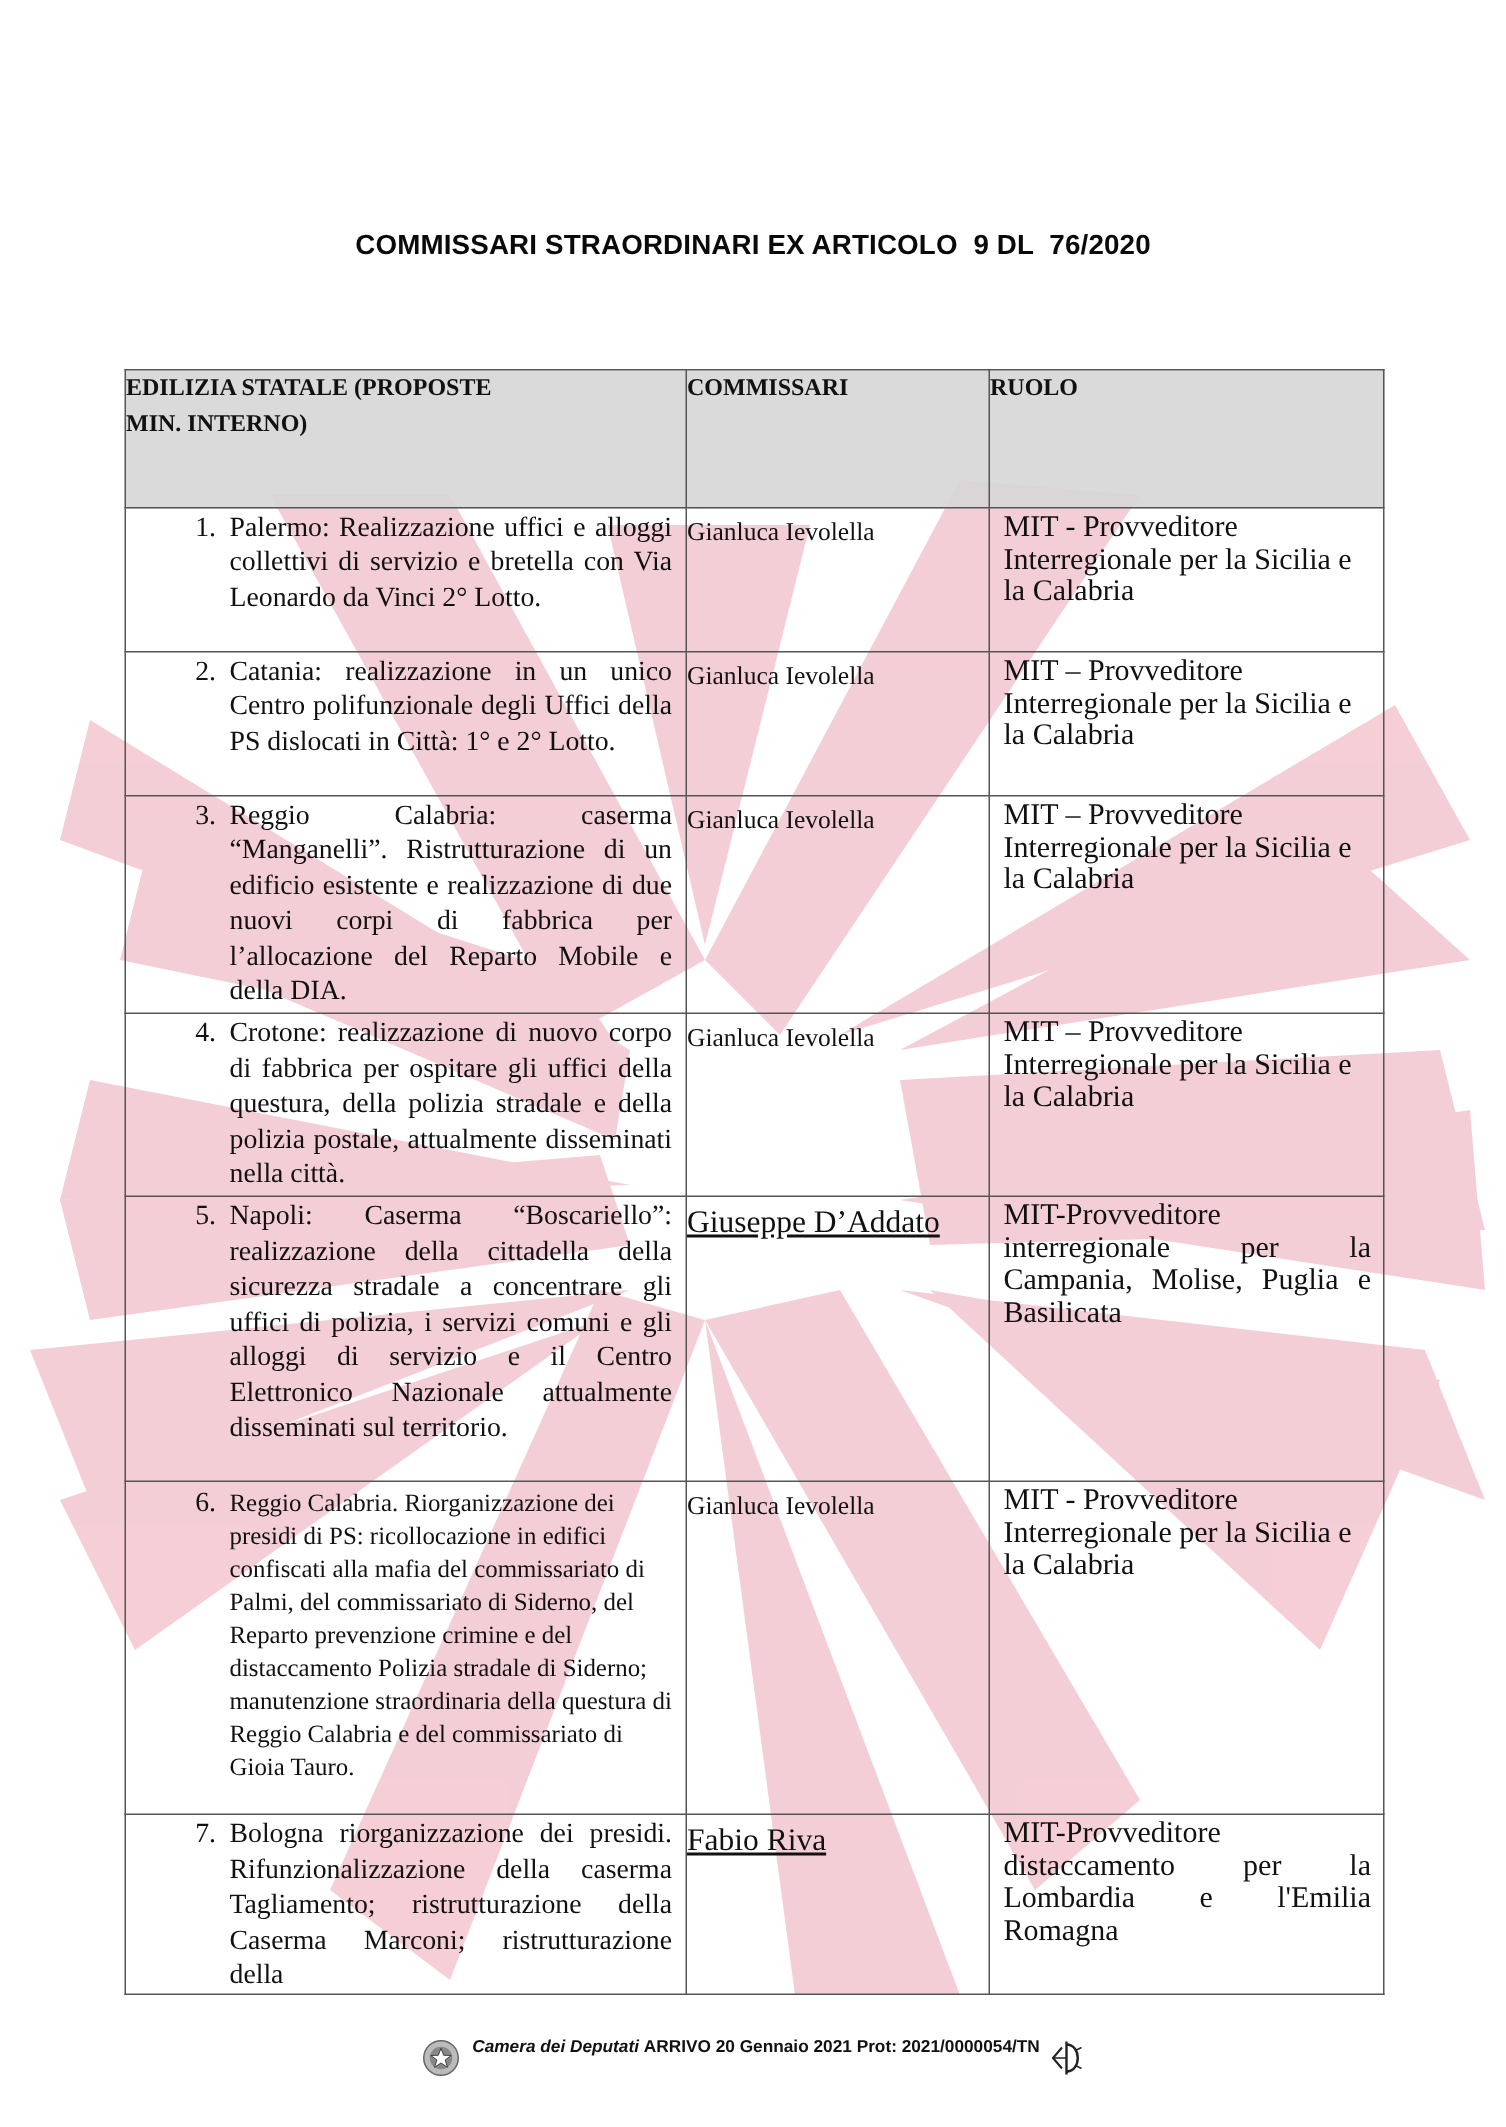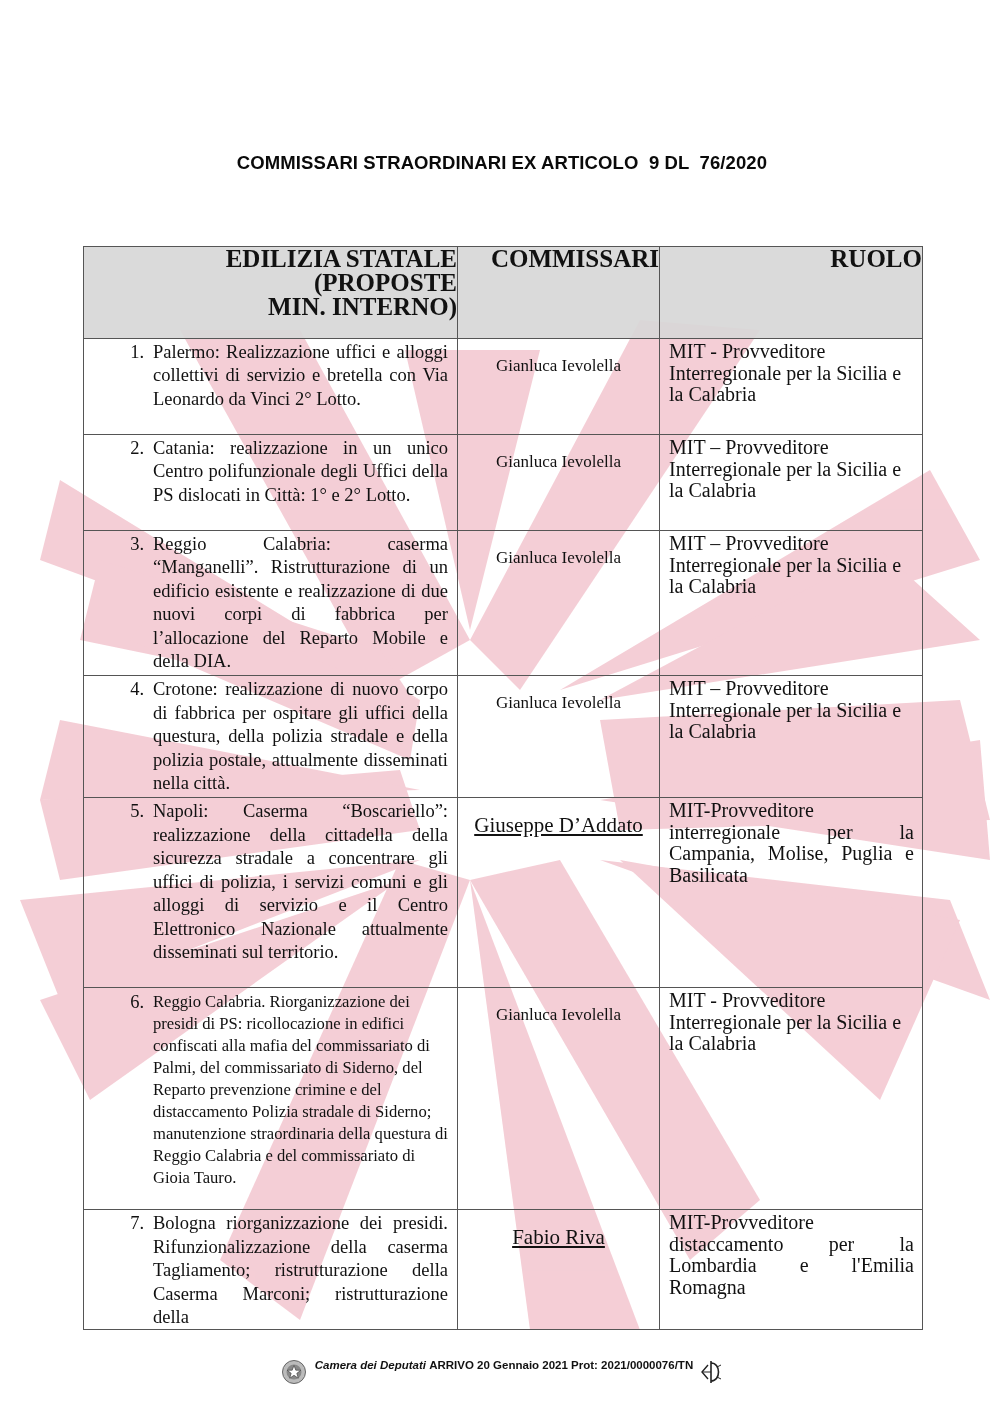--- a/index.html
+++ b/index.html
@@ -2,27 +2,27 @@
 <html><head>
 <meta charset="utf-8">
 <style>
   html, body { margin: 0; padding: 0; background: #ffffff; }
   body { width: 1004px; height: 1418px; position: relative; overflow: hidden; font-family: "Liberation Serif", serif; color: #111; }
   .watermark { position: absolute; left: 0; top: 0; width: 1004px; height: 1418px; z-index: 0; pointer-events: none; }
   .doc-title { position: absolute; left: 0; width: 1004px; top: 152px; text-align: center; font-family: "Liberation Sans", sans-serif; font-weight: bold; font-size: 18.5px; letter-spacing: 0.1px; color: #0a0a0a; z-index: 2; white-space: pre; }
   table.main { position: absolute; left: 83px; top: 246px; width: 839px; border-collapse: collapse; table-layout: fixed; z-index: 2; }
   table.main td, table.main th { border: 1.3px solid #555; vertical-align: top; padding: 0; }
   col.c1 { width: 374px; } col.c2 { width: 202px; } col.c3 { width: 263px; }
-  thead th { background: rgba(215,215,215,0.92); height: 92px; font-weight: bold; font-size: 25px; line-height: 24px; text-align: right; padding-top: 24px; box-sizing: border-box; }
+  thead th { background: rgba(215,215,215,0.92); height: 92px; font-weight: bold; font-size: 16px; line-height: 24px; text-align: left; padding-top: 24px; box-sizing: border-box; }
   thead th .hdr { display: block; }
   .desc { position: relative; font-size: 18.5px; line-height: 23.4px; padding: 2px 9px 2px 69px; text-align: justify; }
   .desc .num { position: absolute; left: 38px; top: 2px; width: 22px; text-align: right; }
   .desc.small { font-size: 16.6px; line-height: 22px; text-align: left; padding-top: 3px; }
   .desc.small .num { font-size: 18.5px; top: 3px; }
-  .comm { font-size: 17px; line-height: 22px; text-align: center; padding-top: 16px; }
+  .comm { font-size: 17px; line-height: 22px; text-align: left; padding-top: 5px; }
   .comm.big { font-size: 21px; text-decoration: underline; }
   .ruolo { font-size: 20px; line-height: 21.5px; padding: 2px 8px 2px 9px; }
   .ruolo.justify { text-align: justify; }
   tr.r1 td { height: 95px; } tr.r2 td { height: 95px; } tr.r3 td { height: 141px; } tr.r4 td { height: 118px; }
   tr.r5 td { height: 189px; } tr.r6 td { height: 221px; } tr.r7 td { height: 119px; }
   tr.r7 .desc-wrap { height: 117px; overflow: hidden; }
   .footer { position: absolute; left: 0; width: 1004px; top: 1359px; z-index: 2; display: flex; justify-content: center; align-items: flex-start; font-family: "Liberation Sans", sans-serif; font-size: 11.5px; font-weight: bold; color: #111; }
   .footer .italic { font-style: italic; }
   .footer .emblem { width: 26px; height: 26px; margin-right: 8px; }
   .footer .logo { width: 24px; height: 26px; margin-left: 6px; }
@@ -162,21 +162,21 @@
     </tr>
   </tbody>
 </table>
 
 <div class="footer">
   <svg class="emblem" viewBox="0 0 26 26">
     <circle cx="13" cy="13" r="11.5" fill="#bbb" stroke="#666" stroke-width="1"></circle>
     <circle cx="13" cy="13" r="7.5" fill="#888"></circle>
     <polygon points="13,6.5 14.8,11.2 19.8,11.3 15.8,14.3 17.3,19.2 13,16.3 8.7,19.2 10.2,14.3 6.2,11.3 11.2,11.2" fill="#fff" stroke="#333" stroke-width="0.6"></polygon>
   </svg>
-  <span class="italic">Camera dei Deputati</span>&nbsp;<span>ARRIVO 20 Gennaio 2021 Prot: 2021/0000076/TN</span>
+  <span class="italic">Camera dei Deputati</span>&nbsp;<span>ARRIVO 20 Gennaio 2021 Prot: 2021/0000054/TN</span>
   <svg class="logo" viewBox="0 0 24 26">
     <path d="M12 2 L12 24" stroke="#222" stroke-width="1.6"></path>
     <path d="M12 4 C 22 4, 22 22, 12 22" fill="none" stroke="#222" stroke-width="1.6"></path>
     <path d="M9 6 L3 13 L9 20" fill="none" stroke="#222" stroke-width="1.4"></path>
     <path d="M3 13 L12 13" stroke="#222" stroke-width="1"></path>
     <path d="M18 8 L22 6 M18 18 L22 20" stroke="#222" stroke-width="1"></path>
   </svg>
 </div>
 
 </body></html>

